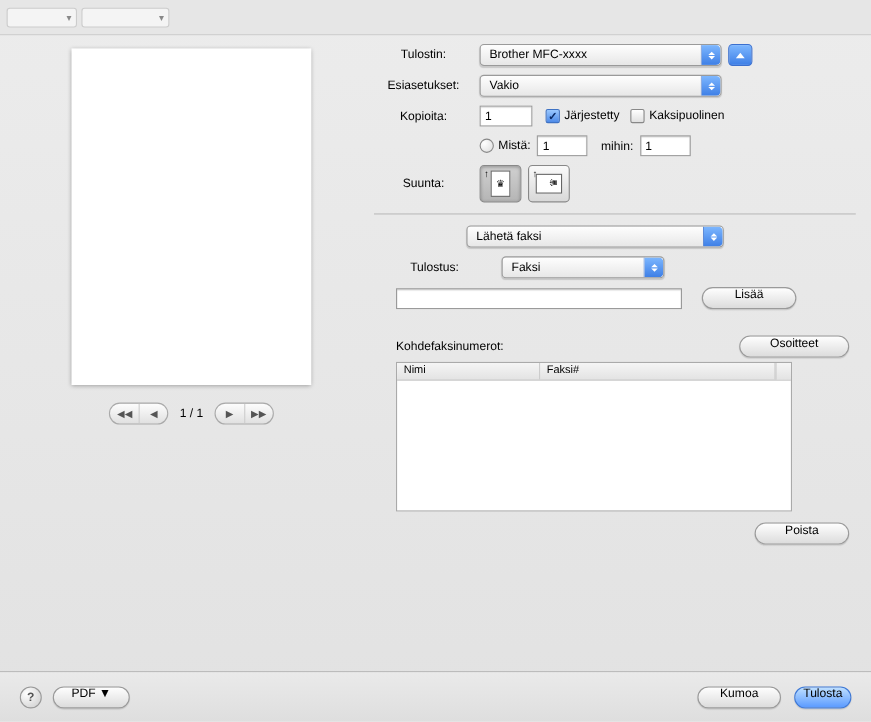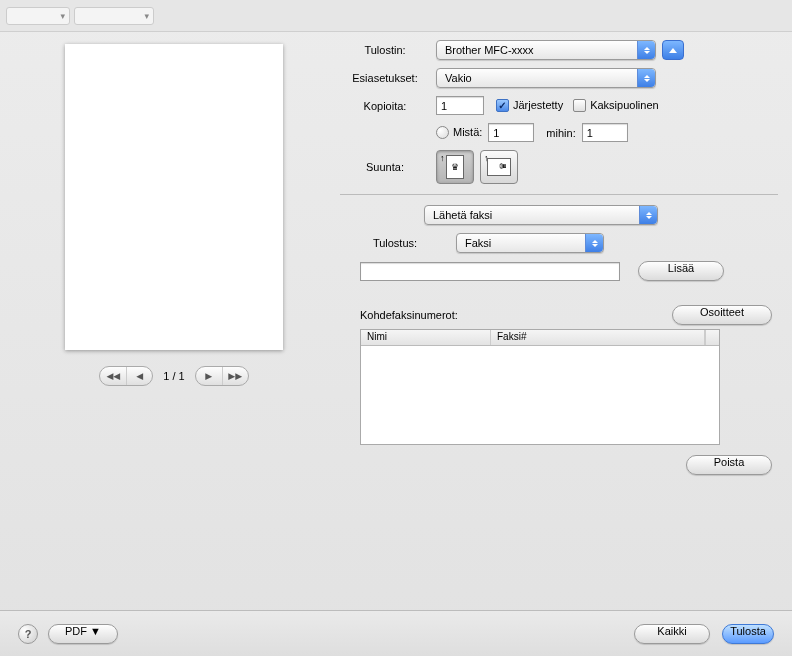--- a/index.html
+++ b/index.html
@@ -209,21 +209,21 @@
     cursor:default;
   }
   .pill-btn.default {
     background: linear-gradient(#bfe0ff,#5b9bff);
     border-color:#3f79d6;
     color:#000;
   }
   .table {
     border:1px solid #aaa;
     background:#fff;
-    height:116px;
+    height:136px;
     display:flex; flex-direction:column;
   }
   .table-header {
     display:flex;
     background: linear-gradient(#f5f5f5,#e3e3e3);
     border-bottom:1px solid #bbb;
     font-size:10px;
     height:16px;
   }
   .th { padding:1px 6px; border-right:1px solid #ccc; }
@@ -407,20 +407,20 @@
 
   <div class="footer">
     <div class="help">
         <span>?</span>
       </div>
     <div class="pill-btn" style="width:70px">
         <span>PDF ▼</span>
       </div>
     <div class="spacer"></div>
     <div class="pill-btn" style="width:76px; margin-right:12px">
-        <span>Kaikki</span>
+        <span>Kumoa</span>
       </div>
     <div class="pill-btn default" style="width:52px">
         <span>Tulosta</span>
       </div>
   </div>
 
 </div>
 
 </body></html>

